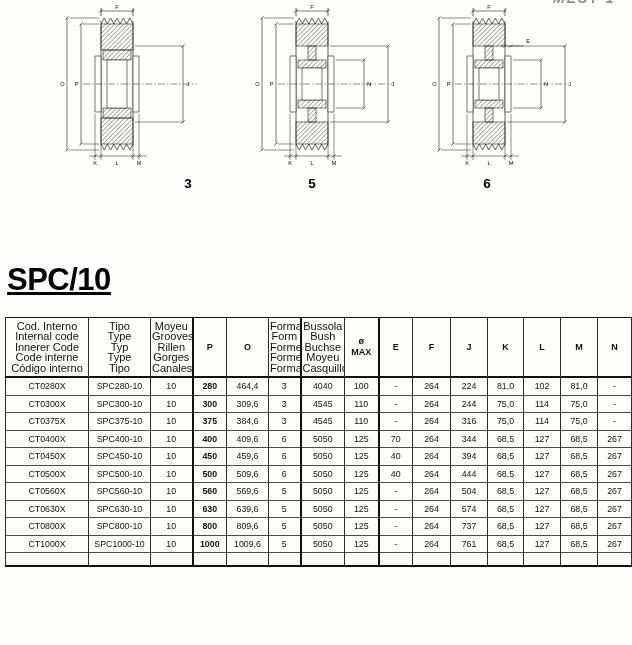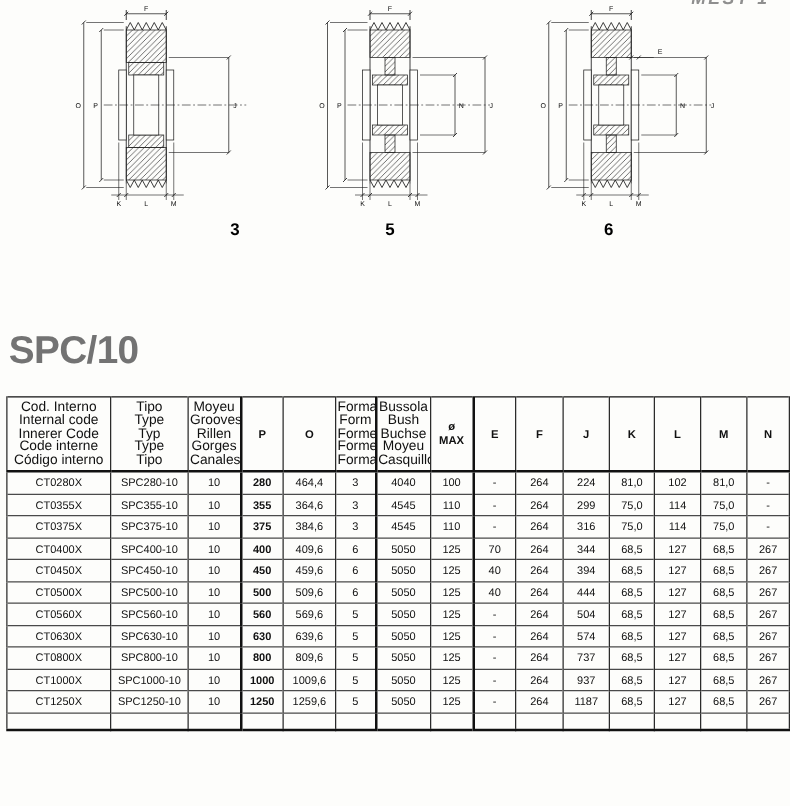--- a/index.html
+++ b/index.html
@@ -10,21 +10,21 @@
   }
   .logo-clip{position:absolute;left:553px;top:0;width:75px;height:6px;overflow:hidden;}
   .logo-clip span{display:block;margin-top:-10px;font-size:14px;font-weight:bold;
     letter-spacing:2px;color:#8f8f8f;font-style:italic;}
   .diagram{position:absolute;top:2px;width:200px;height:176px;}
   #diag0{left:29px;} #diag1{left:224px;} #diag2{left:401px;}
   .dnum{position:absolute;top:176px;width:30px;text-align:center;
     font-size:13.5px;font-weight:bold;color:#000;}
   #num0{left:173px;} #num1{left:297px;} #num2{left:472px;}
   .page-title{position:absolute;left:7px;top:262px;margin:0;
-    font-size:31px;font-weight:800;letter-spacing:-0.5px;color:#737373;}
+    font-size:31px;font-weight:800;letter-spacing:-0.5px;color:#000000;text-decoration:underline;}
   table.spc{
     position:absolute;left:5px;top:317px;width:621px;
     border-collapse:collapse;table-layout:fixed;
     border:1.5px solid #111;border-bottom-width:2px;
   }
   table.spc th, table.spc td{
     border-left:1px solid #2b2b2b;border-right:1px solid #2b2b2b;
     text-align:center;vertical-align:middle;overflow:hidden;
     padding:0 1px;white-space:nowrap;
   }
@@ -330,31 +330,31 @@
           <td>100</td>
           <td>-</td>
           <td>264</td>
           <td>224</td>
           <td>81,0</td>
           <td>102</td>
           <td>81,0</td>
           <td>-</td>
         </tr>
         <tr>
-          <td>CT0355X</td>
-          <td>SPC355-10</td>
-          <td>10</td>
-          <td class="bold">355</td>
-          <td>364,6</td>
+          <td>CT0300X</td>
+          <td>SPC300-10</td>
+          <td>10</td>
+          <td class="bold">300</td>
+          <td>309,6</td>
           <td>3</td>
           <td>4545</td>
           <td>110</td>
           <td>-</td>
           <td>264</td>
-          <td>299</td>
+          <td>244</td>
           <td>75,0</td>
           <td>114</td>
           <td>75,0</td>
           <td>-</td>
         </tr>
         <tr>
           <td>CT0375X</td>
           <td>SPC375-10</td>
           <td>10</td>
           <td class="bold">375</td>
@@ -476,38 +476,21 @@
           <td>CT1000X</td>
           <td>SPC1000-10</td>
           <td>10</td>
           <td class="bold">1000</td>
           <td>1009,6</td>
           <td>5</td>
           <td>5050</td>
           <td>125</td>
           <td>-</td>
           <td>264</td>
-          <td>937</td>
-          <td>68,5</td>
-          <td>127</td>
-          <td>68,5</td>
-          <td>267</td>
-        </tr>
-        <tr>
-          <td>CT1250X</td>
-          <td>SPC1250-10</td>
-          <td>10</td>
-          <td class="bold">1250</td>
-          <td>1259,6</td>
-          <td>5</td>
-          <td>5050</td>
-          <td>125</td>
-          <td>-</td>
-          <td>264</td>
-          <td>1187</td>
+          <td>761</td>
           <td>68,5</td>
           <td>127</td>
           <td>68,5</td>
           <td>267</td>
         </tr>
         <tr class="spacer">
           <td></td>
           <td></td>
           <td></td>
           <td></td>

